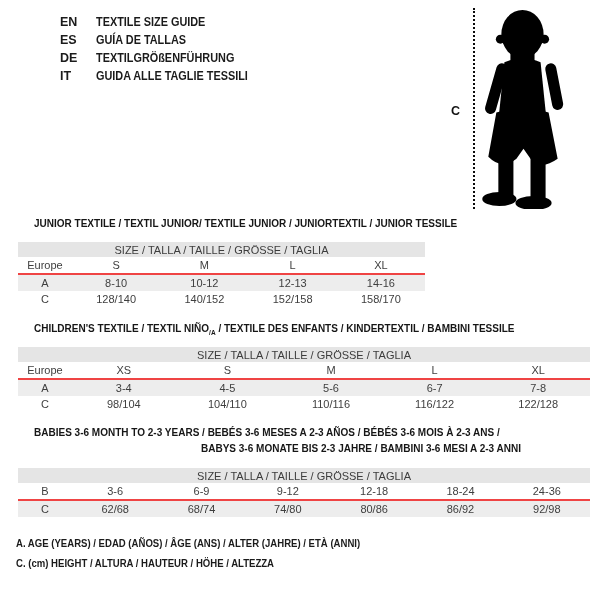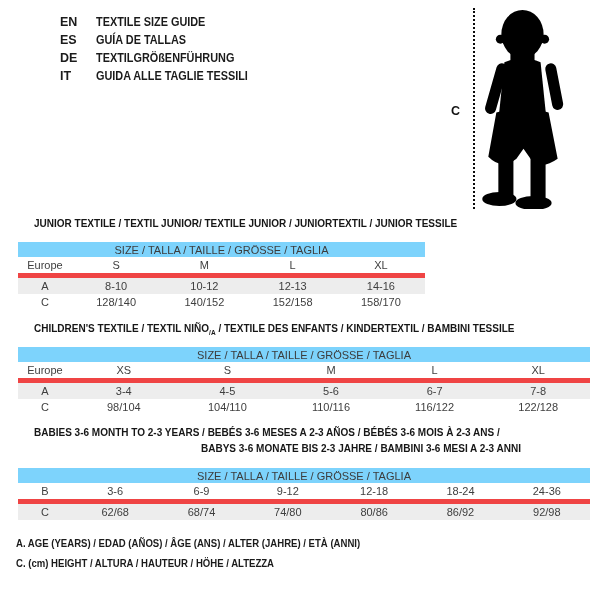--- a/index.html
+++ b/index.html
@@ -21,23 +21,23 @@
   .c-label{position:absolute;left:11px;top:102px;font-weight:bold;font-size:12.5px;color:#111;}
   .sil{position:absolute;left:40px;top:6px;width:96px;height:201px;}
 
   
   .tbl-title{position:absolute;left:18px;font-weight:bold;font-size:11.5px;color:#161616;line-height:15.5px;margin-left:16px;}
 
   
   .tbl-wrap{position:absolute;left:18px;}
   table.size-table{border-collapse:collapse;table-layout:fixed;font-size:11px;color:#3e3e3e;}
   table.size-table td{padding:0;vertical-align:middle;text-align:center;overflow:hidden;}
-  td.bar{background:#7dd3fc;text-align:left;padding-left:4px;height:15px;font-size:11px;color:#3c3c3c;}
+  td.bar{background:#e5e5e5;text-align:left;padding-left:4px;height:15px;font-size:11px;color:#3c3c3c;}
   tr.body-row td{height:16px;}
-  tr.rule-row td{border-bottom:5px solid #ef4444;}
+  tr.rule-row td{border-bottom:2px solid #ef4444;}
   tr.alt-row td{background:#ededed;}
   td.lbl{text-align:left;padding-left:2px;}
 
   
   .legend{position:absolute;left:16px;top:534px;}
   .legend-line{height:19.5px;line-height:19.5px;font-weight:bold;font-size:11px;color:#1b1b1b;}
   sub.subA{font-size:7.5px;}
 </style>
 </head>
 <body>

